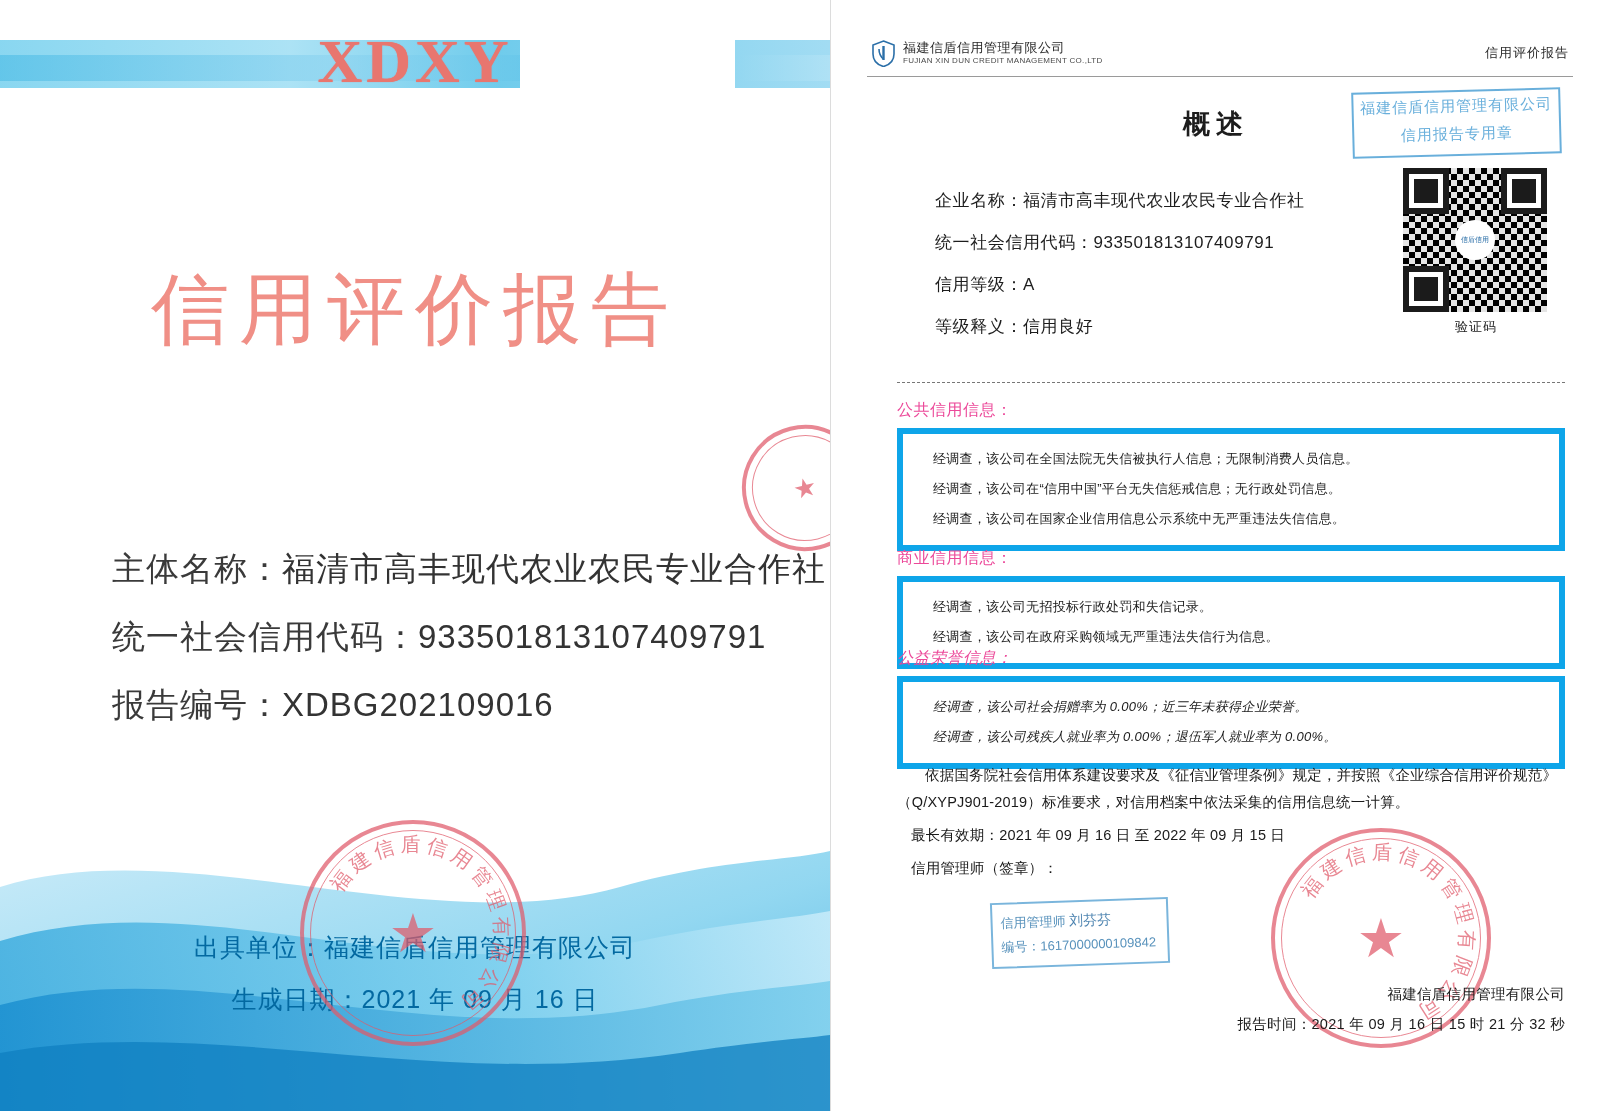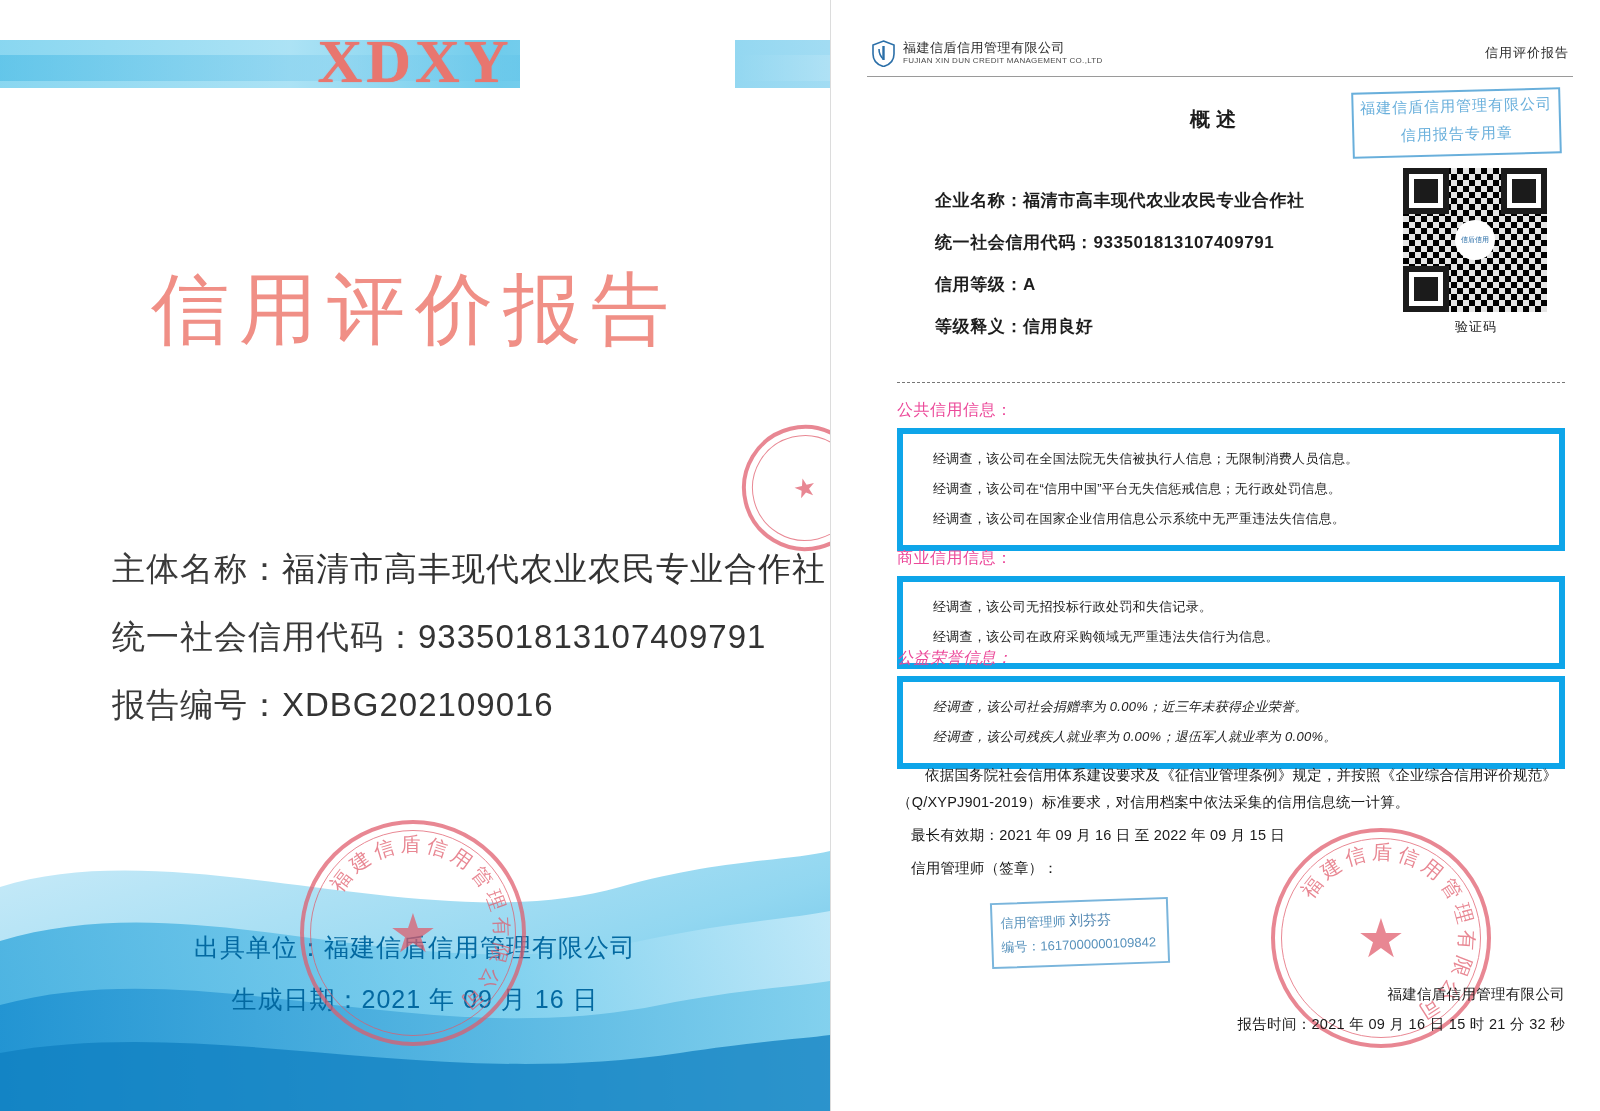--- a/index.html
+++ b/index.html
@@ -210,35 +210,34 @@
     right: 28px;
     top: 76px;
     height: 1px;
     background: #9a9a9a;
   }
   .rpt-h1 {
     position: absolute;
     left: 0; right: 0;
     top: 106px;
     text-align: center;
-    font-size: 20px;
+    font-size: 27px;
     letter-spacing: 6px;
     color: #1d1d1d;
     font-family: "Liberation Serif", serif;
     font-weight: bold;
   }
   .rpt-overview {
     position: absolute;
     left: 104px;
     top: 180px;
     font-size: 17px;
     color: #1d1d1d;
     line-height: 42px;
     letter-spacing: .6px;
-    font-weight: bold;
   }
   .rpt-overview .lbl { }
   .rpt-overview .val { }
 
   .qr-box {
     position: absolute;
     right: 52px;
     top: 168px;
     width: 146px;
     text-align: center;

